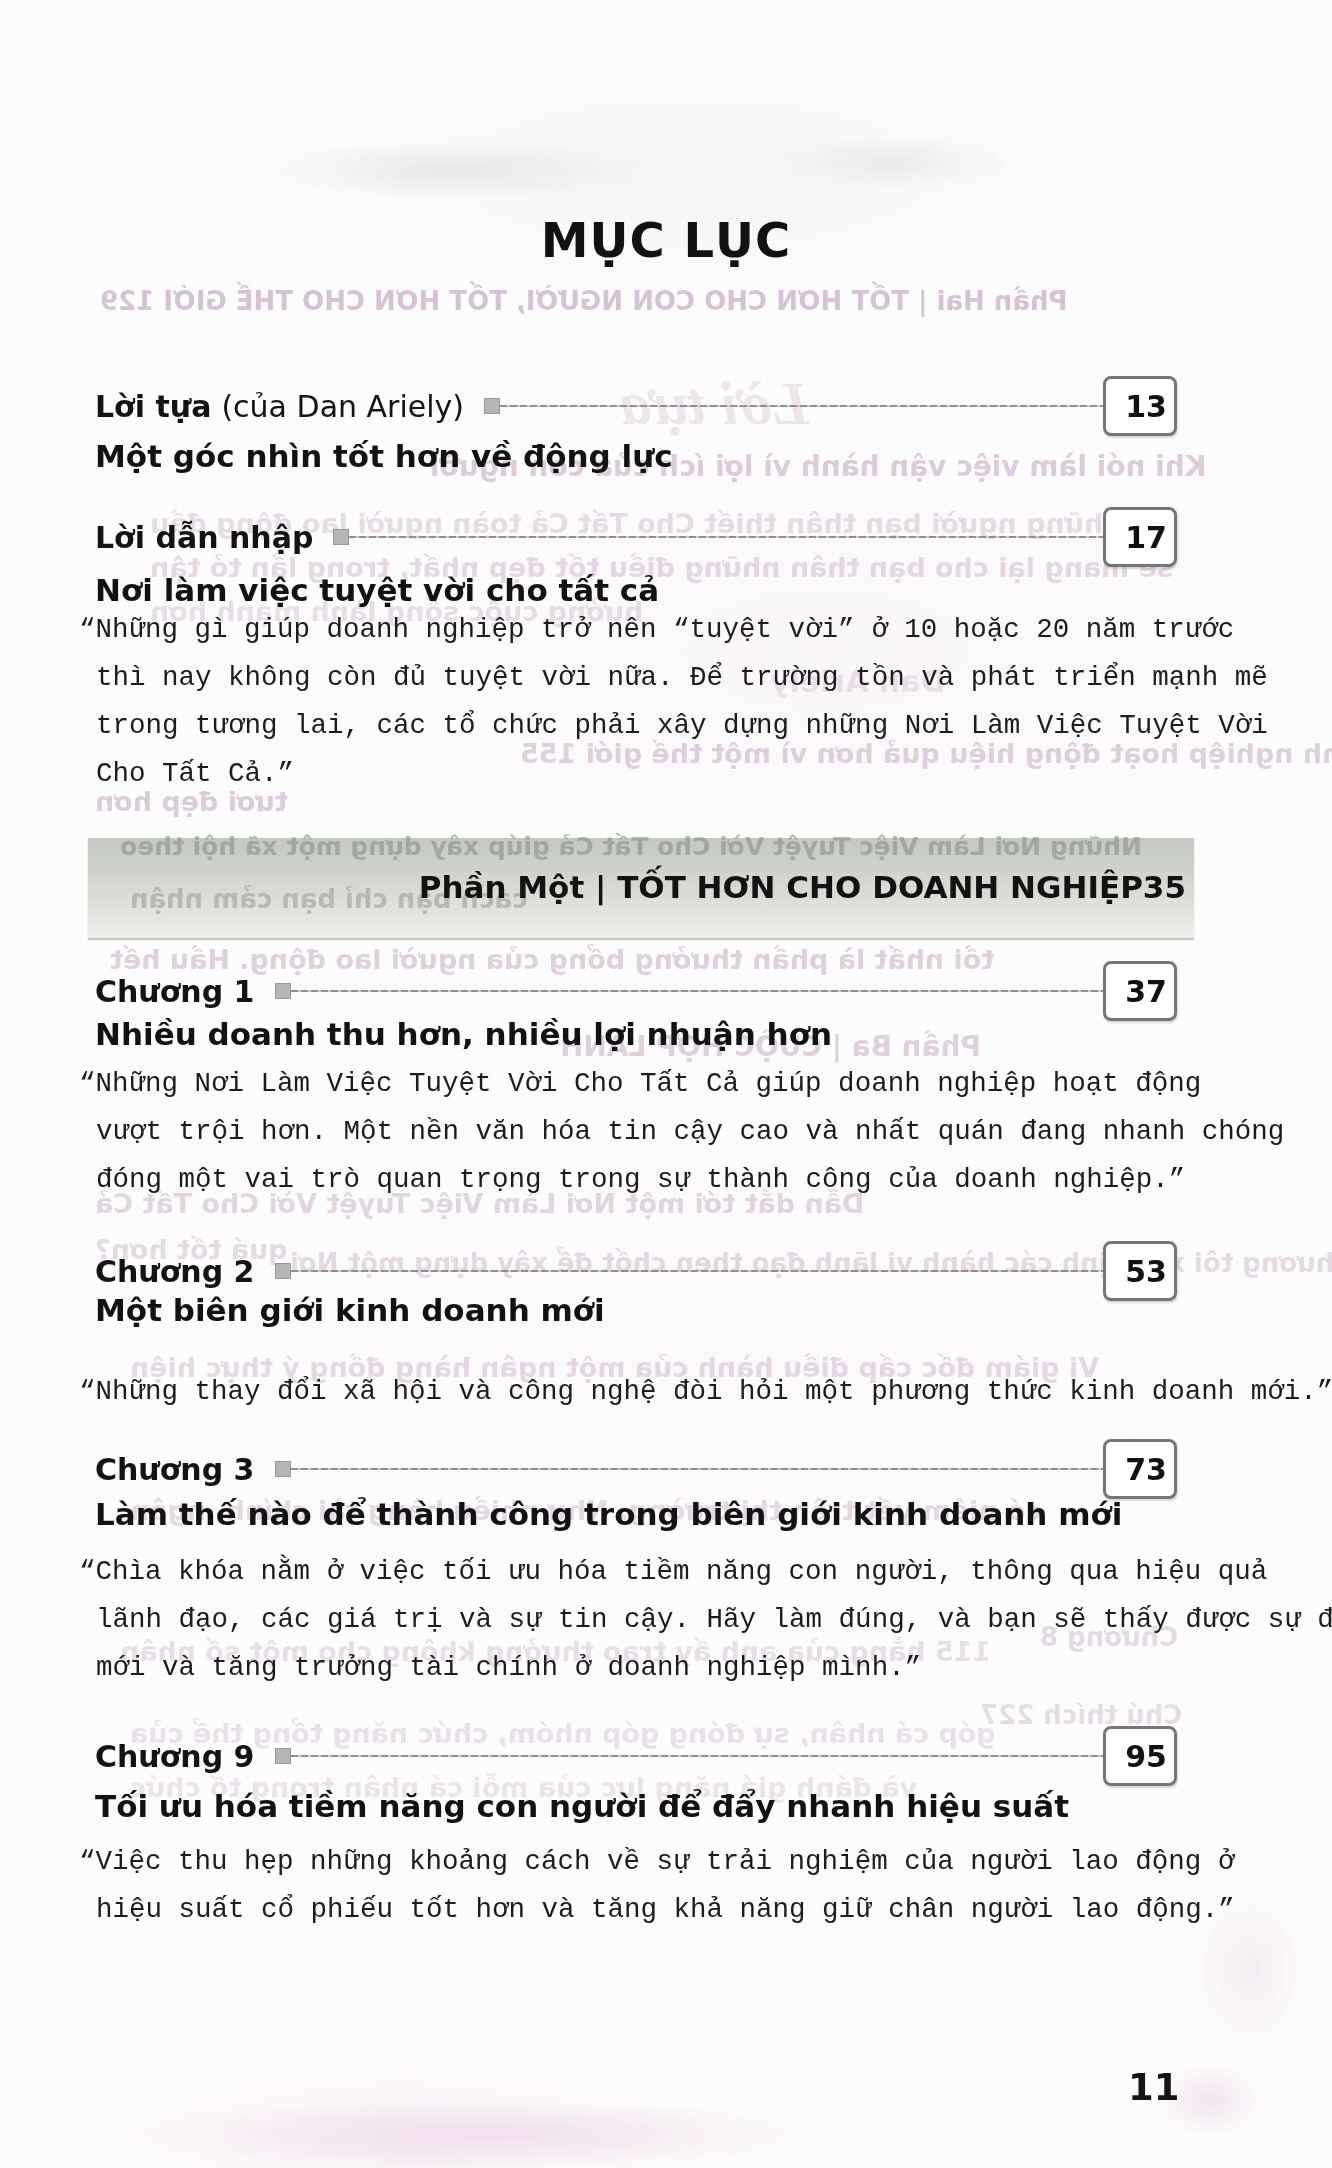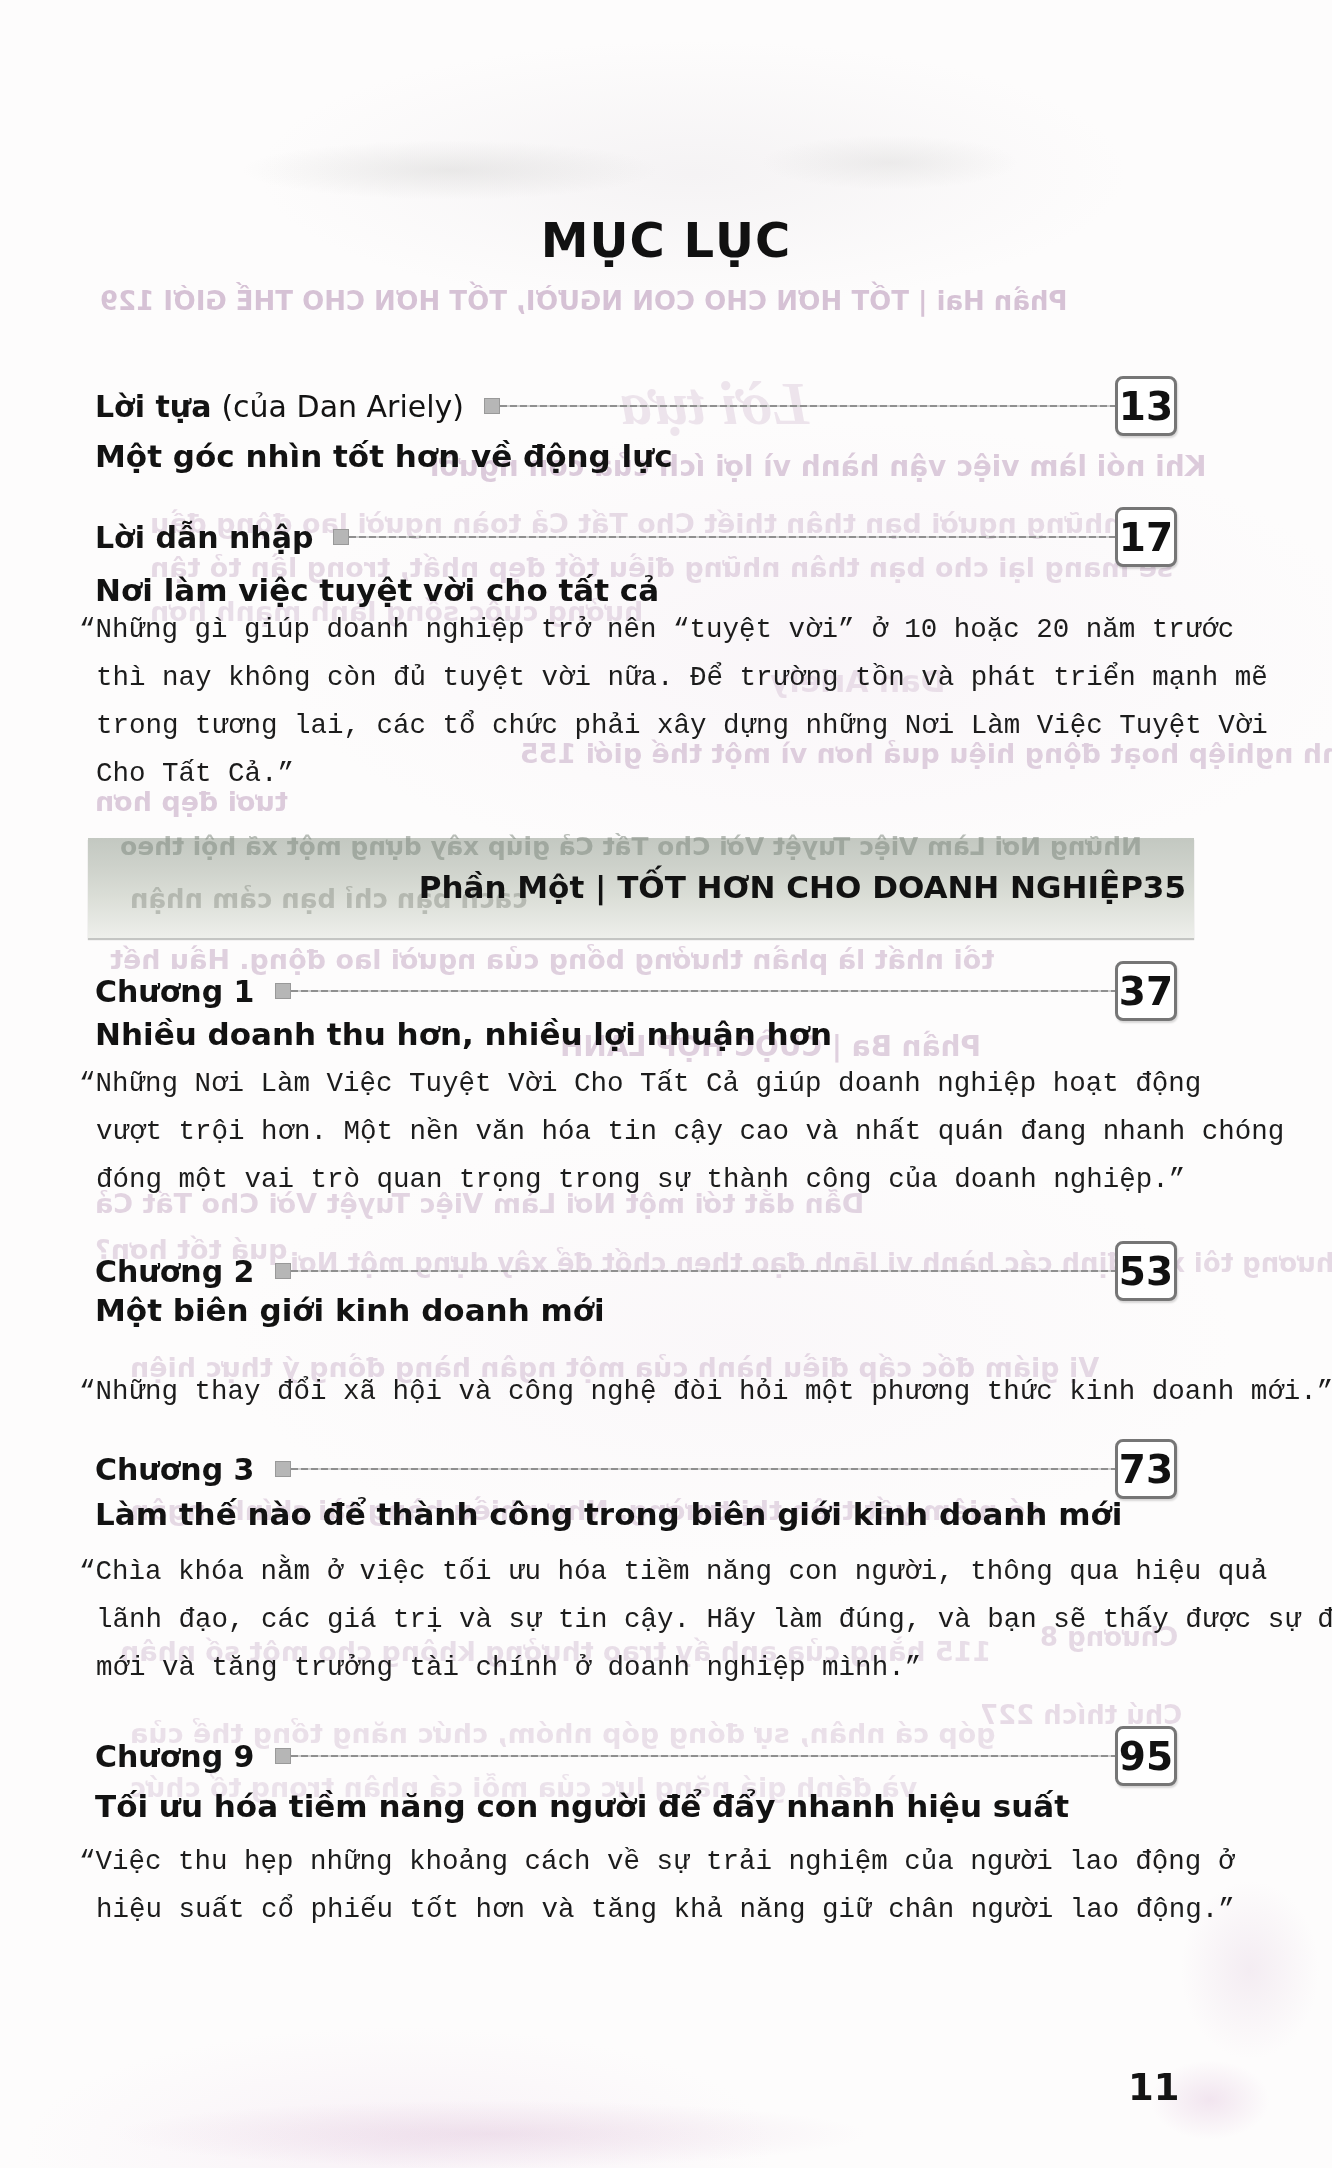--- a/index.html
+++ b/index.html
@@ -87,22 +87,23 @@
 
   .lbl{font-size:30px;font-weight:bold;white-space:nowrap;color:#131313;}
   .suffix{font-weight:normal;margin-left:10px;}
   .leader{flex:1;display:flex;align-items:center;margin-left:20px;min-width:40px;}
   .sq{width:14px;height:14px;background:#b6b6b6;border:1px solid #999;flex:0 0 auto;}
   .ln{flex:1;height:2px;background:repeating-linear-gradient(90deg,#8f8f8f 0 7px,#cdcdcd 7px 10px);}
   .pgbox{
     flex:0 0 auto;width:56px;height:54px;
     border:3px solid #767676;border-radius:8px;background:#fff;
     display:flex;align-items:center;justify-content:center;
-    font-size:39px;font-weight:bold;color:#111;
+    font-size:30px;font-weight:bold;color:#111;
     box-shadow:1px 2px 2px rgba(0,0,0,.15);
+    padding-left:12px;
   }
 
   .subtitle{left:95px;font-size:31px;font-weight:bold;white-space:nowrap;color:#121212;text-align:center;}
   .s-preface{top:438px}
   .s-intro{top:572px}
   .s-ch1{top:1016px}
   .s-ch2{top:1292px}
   .s-ch3{top:1496px}
   .s-ch4{top:1788px}
 

